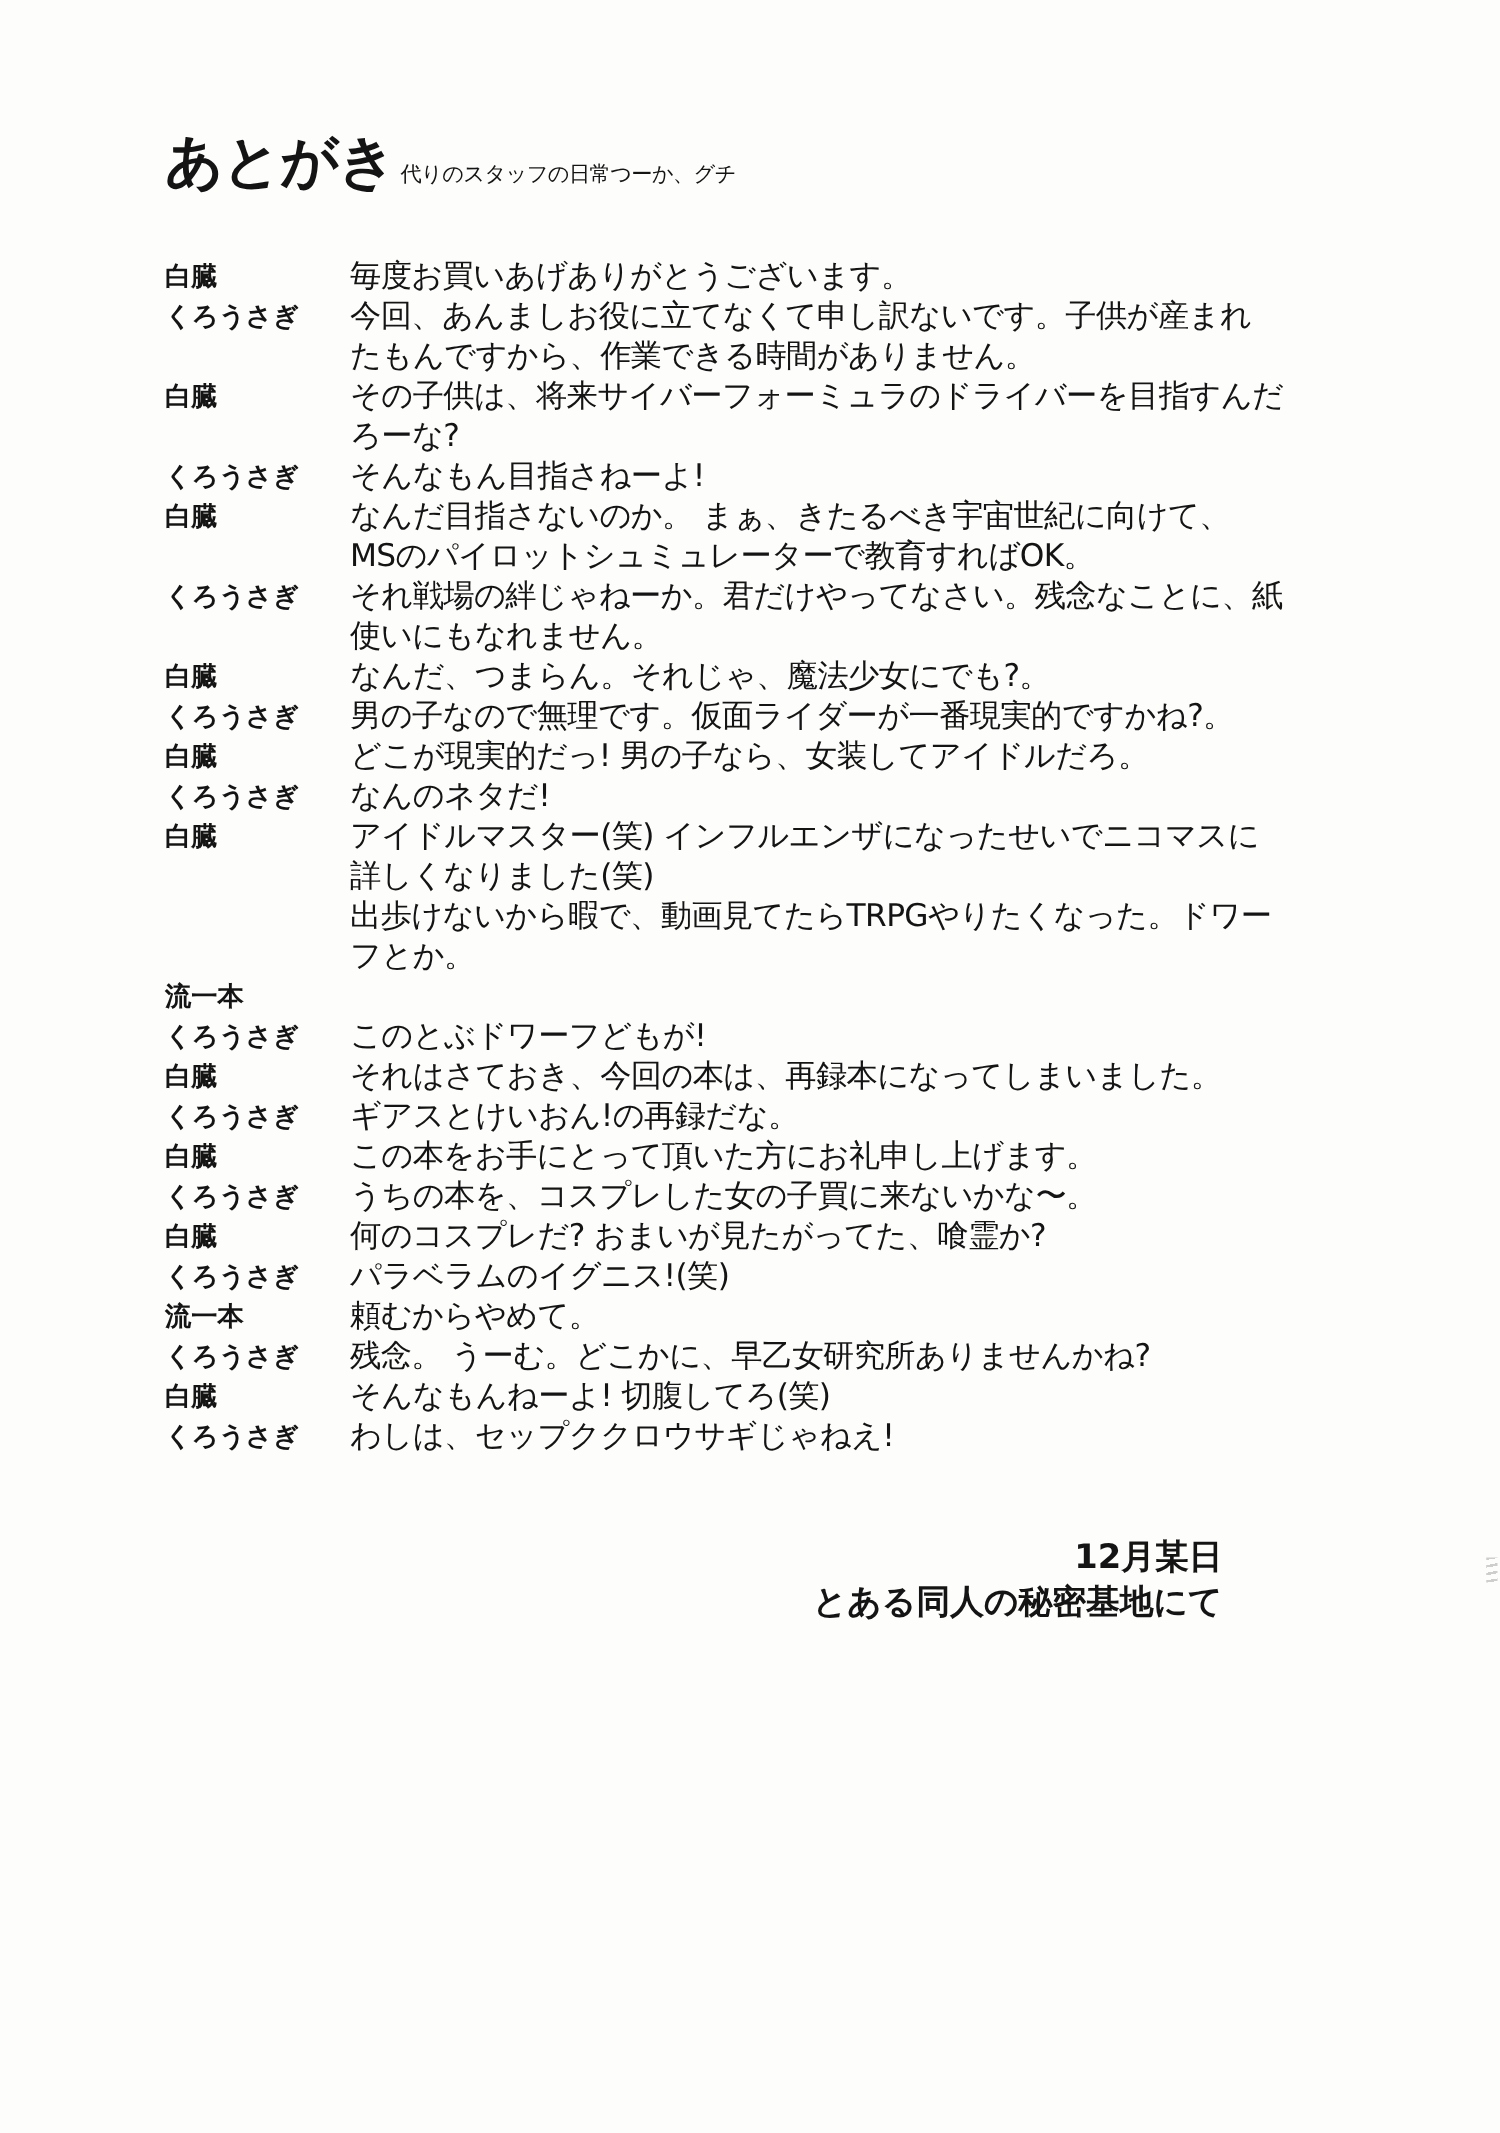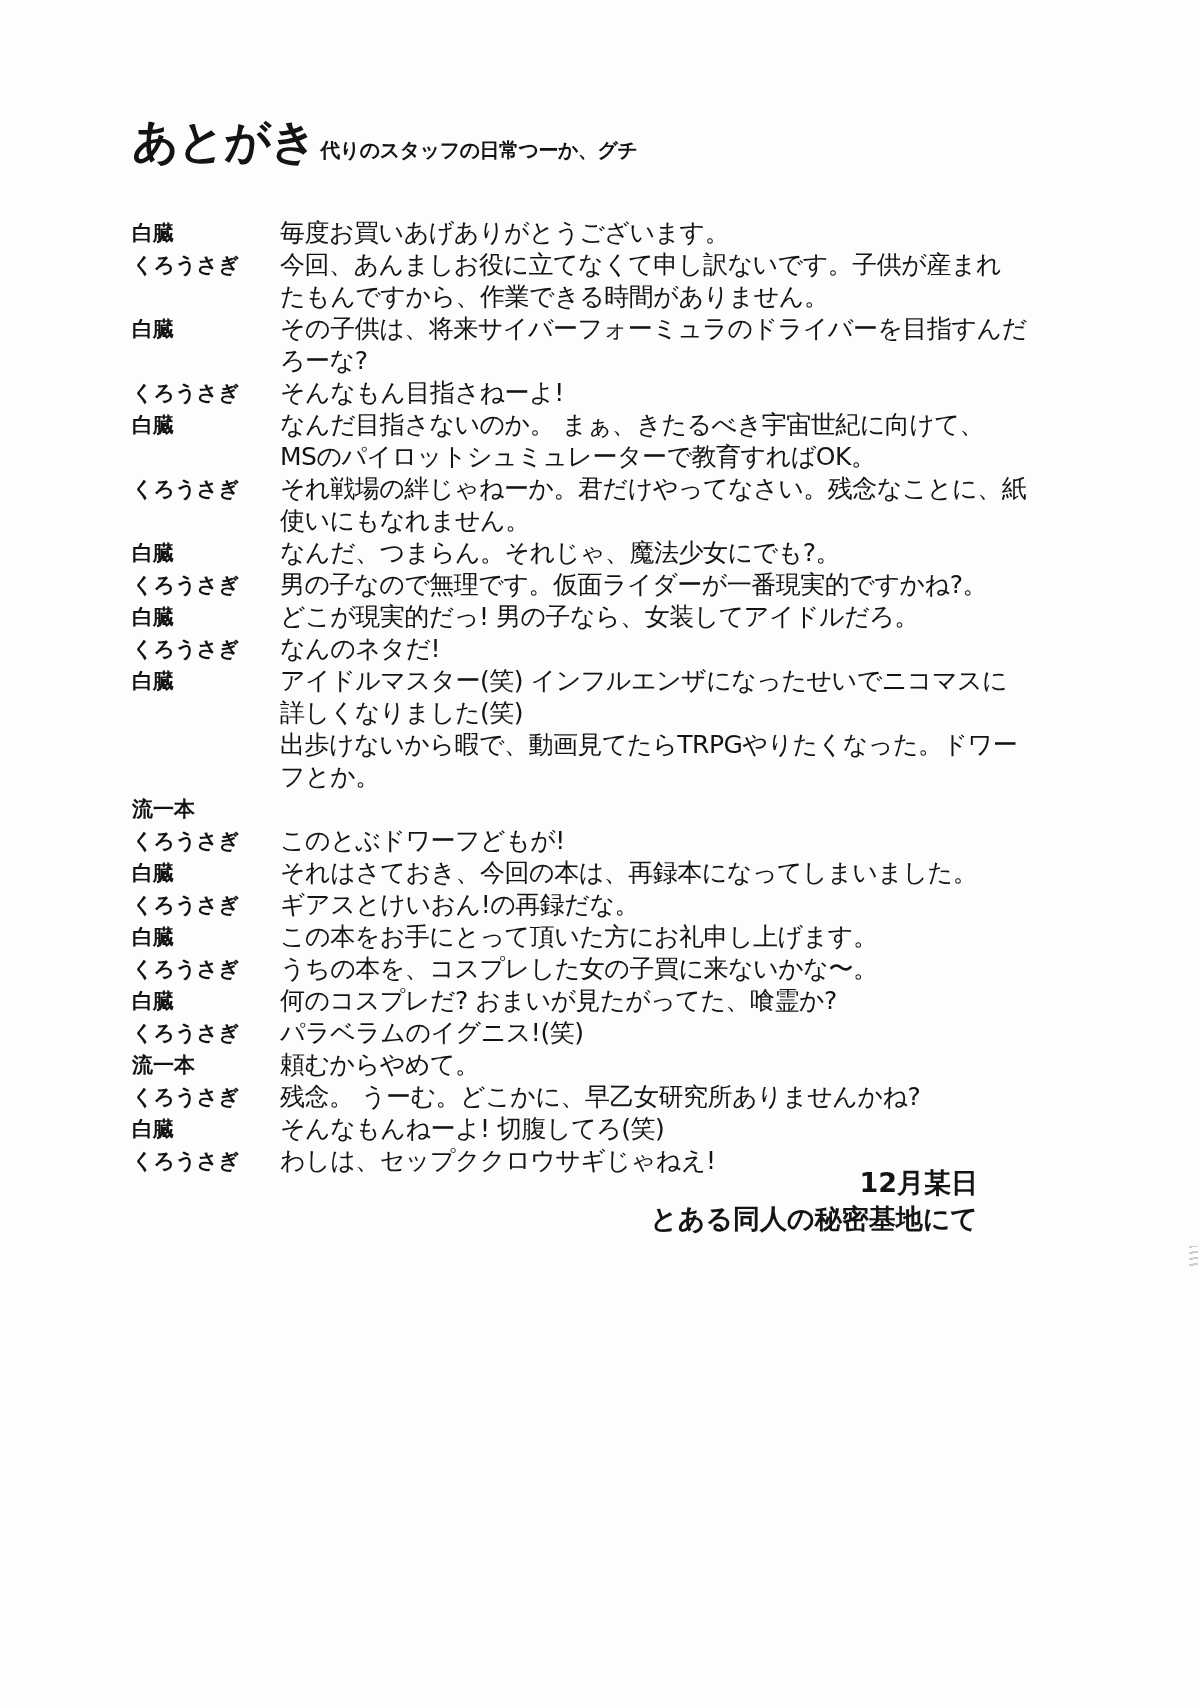--- a/index.html
+++ b/index.html
@@ -10,37 +10,37 @@
   }
   .page {
     position: relative;
     width: 1200px; height: 1706px;
     background: #fdfdfc;
     color: #141414;
     overflow: hidden;
   }
   .content {
     position: absolute;
-    left: 132px; top: 116px;
+    left: 132px; top: 104px;
     width: 940px;
   }
   .title-row {
     display: flex;
     align-items: baseline;
     white-space: nowrap;
   }
   .title {
     font-size: 46px;
     font-weight: 700;
     letter-spacing: -1px;
     line-height: 1.1;
   }
   .subtitle {
-    font-size: 20px;
-    font-weight: 700;
+    font-size: 17px;
+    font-weight: 400;
     margin-left: 4px;
     letter-spacing: -0.5px;
   }
   .dialogue {
     margin-top: 50px;
   }
   .row {
     display: flex;
     align-items: flex-start;
   }
@@ -54,21 +54,21 @@
   }
   .text {
     font-size: 25px;
     font-weight: 400;
     line-height: 32px;
     white-space: pre;        
     letter-spacing: -0.5px;
   }
   .signoff {
     position: absolute;
-    top: 1165px;
+    top: 1228px;
     right: 222px;
     text-align: right;
     font-weight: 700;
   }
   .signoff .date {
     font-size: 27px;
     line-height: 36px;
   }
   .signoff .place {
     font-size: 27px;

